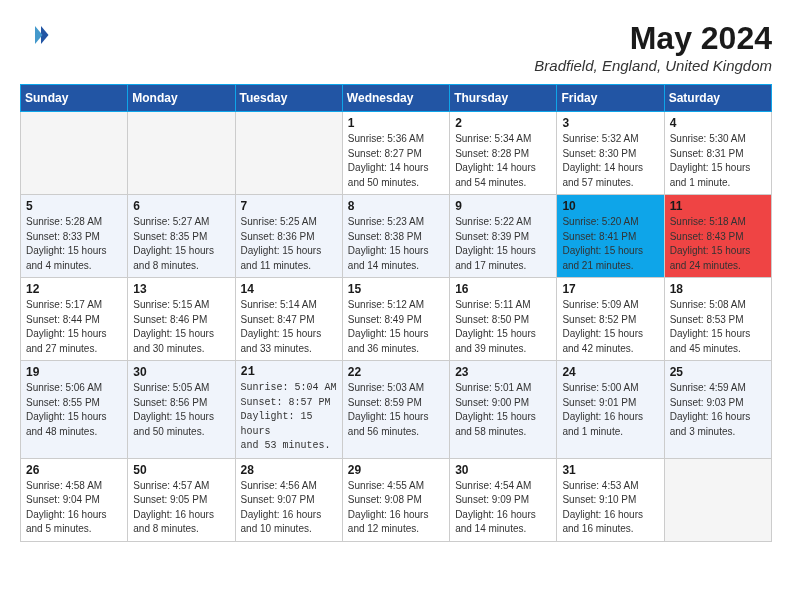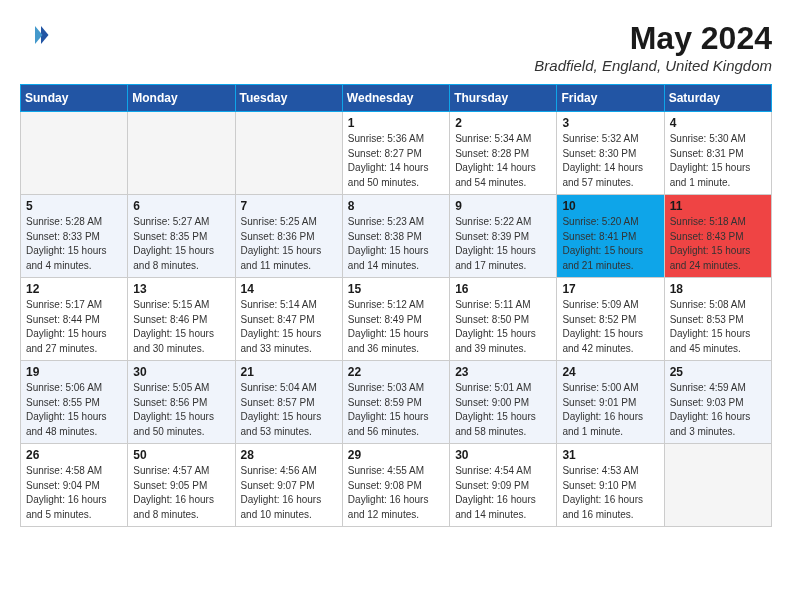--- a/index.html
+++ b/index.html
@@ -200,21 +200,21 @@
       </tr>
       <tr>
         <td style="background: rgb(240, 244, 251);">
           <span class="day-num">19</span>
           <div class="day-info">Sunrise: 5:06 AM<br>Sunset: 8:55 PM<br>Daylight: 15 hours<br>and 48 minutes.</div>
         </td>
         <td style="background: rgb(240, 244, 251);">
           <span class="day-num">30</span>
           <div class="day-info">Sunrise: 5:05 AM<br>Sunset: 8:56 PM<br>Daylight: 15 hours<br>and 50 minutes.</div>
         </td>
-        <td style="background: rgb(240, 244, 251);">
+        <td style="background: rgb(240, 244, 251); font-family: Liberation Mono, monospace;">
           <span class="day-num">21</span>
           <div class="day-info">Sunrise: 5:04 AM<br>Sunset: 8:57 PM<br>Daylight: 15 hours<br>and 53 minutes.</div>
         </td>
         <td style="background: rgb(240, 244, 251);">
           <span class="day-num">22</span>
           <div class="day-info">Sunrise: 5:03 AM<br>Sunset: 8:59 PM<br>Daylight: 15 hours<br>and 56 minutes.</div>
         </td>
         <td style="background: rgb(240, 244, 251);">
           <span class="day-num">23</span>
           <div class="day-info">Sunrise: 5:01 AM<br>Sunset: 9:00 PM<br>Daylight: 15 hours<br>and 58 minutes.</div>

